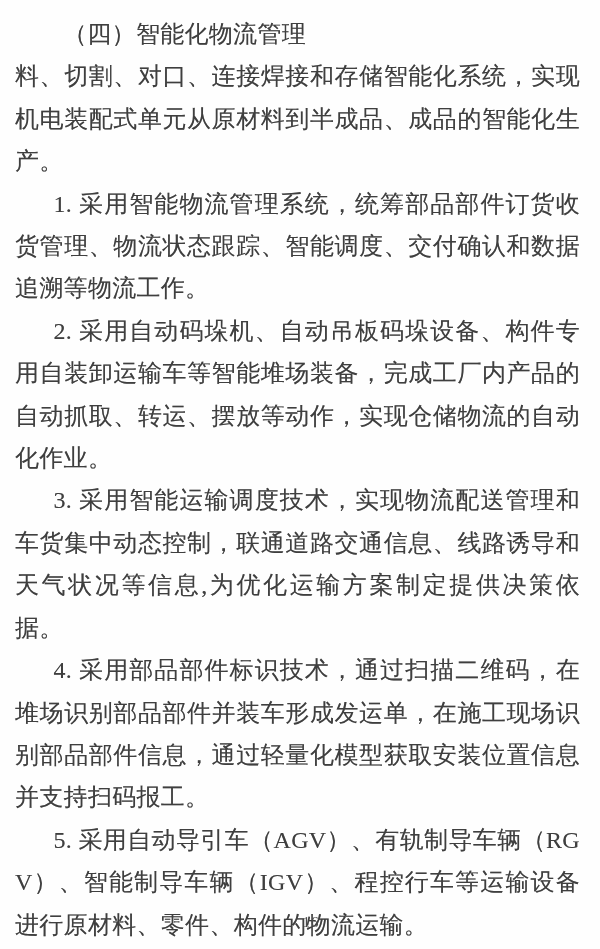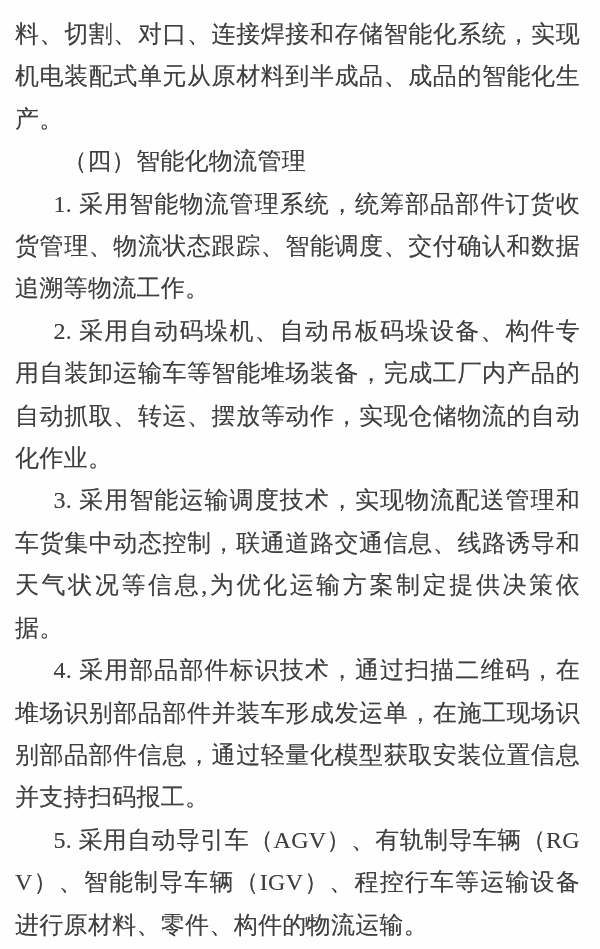--- a/index.html
+++ b/index.html
@@ -53,23 +53,23 @@
     letter-spacing: 1px;
     color: #4a4a4a;
   }
 </style>
 </head>
 <body>
 
 <div class="doc-page">
   <div class="doc-body">
 
+    <p class="para heading">（四）智能化物流管理</p>
+
     <p class="para continuation">料、切割、对口、连接焊接和存储智能化系统，实现机电装配式单元从原材料到半成品、成品的智能化生产。</p>
-
-    <p class="para heading">（四）智能化物流管理</p>
 
     <p class="para">1. 采用智能物流管理系统，统筹部品部件订货收货管理、物流状态跟踪、智能调度、交付确认和数据追溯等物流工作。</p>
 
     <p class="para">2. 采用自动码垛机、自动吊板码垛设备、构件专用自装卸运输车等智能堆场装备，完成工厂内产品的自动抓取、转运、摆放等动作，实现仓储物流的自动化作业。</p>
 
     <p class="para">3. 采用智能运输调度技术，实现物流配送管理和车货集中动态控制，联通道路交通信息、线路诱导和天气状况等信息,为优化运输方案制定提供决策依据。</p>
 
     <p class="para">4. 采用部品部件标识技术，通过扫描二维码，在堆场识别部品部件并装车形成发运单，在施工现场识别部品部件信息，通过轻量化模型获取安装位置信息并支持扫码报工。</p>
 
     <p class="para">5. 采用自动导引车（AGV）、有轨制导车辆（RGV）、智能制导车辆（IGV）、程控行车等运输设备进行原材料、零件、构件的物流运输。</p>

